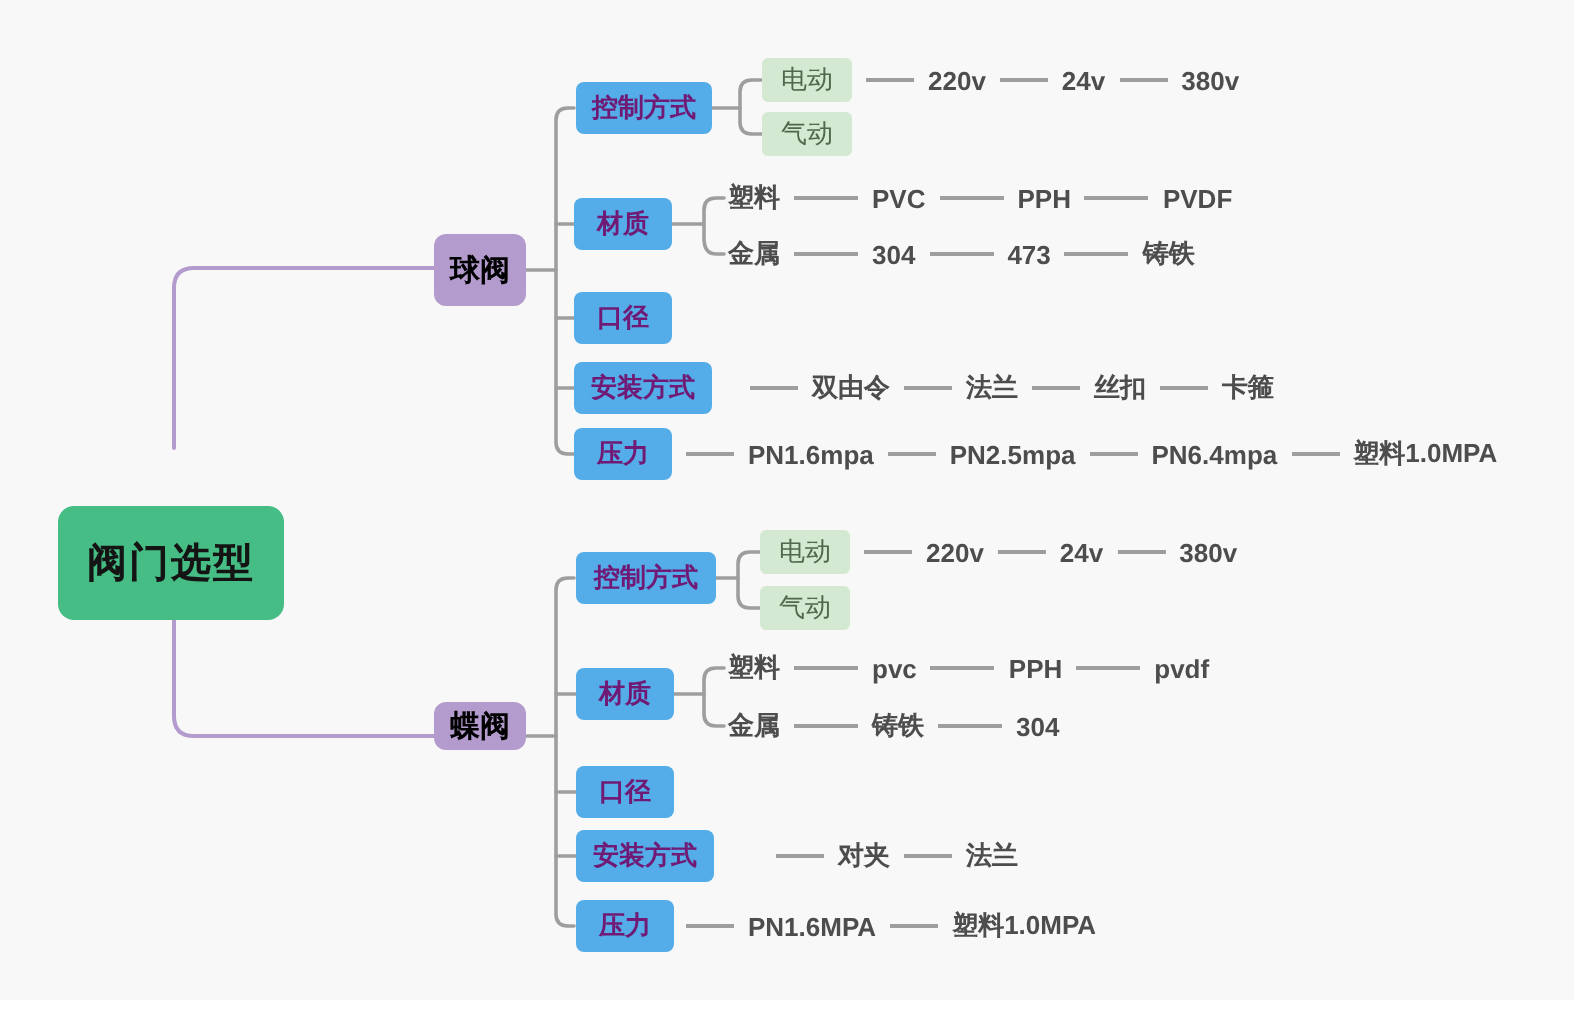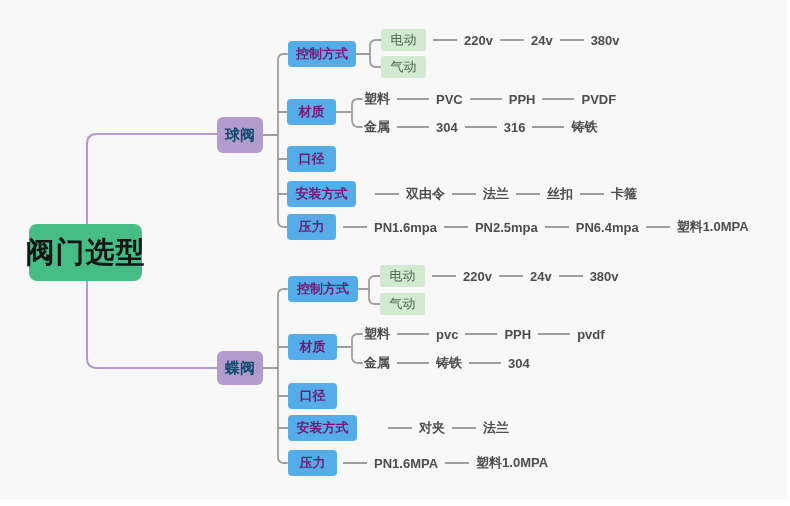--- a/index.html
+++ b/index.html
@@ -7,22 +7,22 @@
          font-family:"Liberation Sans","DejaVu Sans",sans-serif;}
   .canvas{position:absolute;left:0;top:0;width:787px;height:500px;background:#f8f8f8;}
   svg.wires{position:absolute;left:0;top:0;width:790px;height:506px;}
   svg.wires path{fill:none;stroke-linecap:round;stroke-linejoin:round;}
   .gray-wire{stroke:#9e9e9e;stroke-width:1.8px;}
   .purple-wire{stroke:#b49bcd;stroke-width:2px;}
 
   .node{position:absolute;display:flex;align-items:center;justify-content:center;
         box-sizing:border-box;white-space:nowrap;}
   .root{background:#46bd85;border-radius:8px;color:#141414;
-        font-size:29px;font-weight:bold;letter-spacing:1px;}
-  .branch{background:#b49bcd;border-radius:6px;color:#0c4a6e;
+        font-size:20px;font-weight:bold;letter-spacing:1px;margin-top:29px;}
+  .branch{background:#b49bcd;border-radius:6px;color:#000000;
         font-size:15px;font-weight:bold;}
   .topic{background:#54ace8;border-radius:4px;color:#701a75;
         font-size:13px;font-weight:bold;}
   .subtopic{background:#d4e9d1;border-radius:3px;color:#50684e;
         font-size:13px;font-weight:normal;}
 
   .chain{position:absolute;display:flex;align-items:center;height:20px;justify-content:space-between;}
   .leaf{font-size:13px;font-weight:bold;color:#4d4d4d;white-space:nowrap;}
   .dash{display:block;width:24px;height:0;border-top:2px solid #9e9e9e;margin:0 7px;}
   .dash.wide{width:32px;}
@@ -86,21 +86,21 @@
       <span class="leaf">PPH</span>
       <i class="dash wide"></i>
       <span class="leaf">PVDF</span>
     </div>
 
     <div class="chain" style="left:364px;top:117px;">
       <span class="leaf">金属</span>
       <i class="dash wide"></i>
       <span class="leaf">304</span>
       <i class="dash wide"></i>
-      <span class="leaf">316</span>
+      <span class="leaf">473</span>
       <i class="dash wide"></i>
       <span class="leaf">铸铁</span>
     </div>
 
     <div class="node topic" style="left:287px;top:146px;width:49px;height:26px;">口径</div>
 
     <div class="node topic" style="left:287px;top:181px;width:69px;height:26px;">安装方式</div>
 
     <div class="chain" style="left:368px;top:184px;font-family:Liberation Serif, serif;">
       <i class="dash"></i>
@@ -119,21 +119,21 @@
       <i class="dash"></i>
       <span class="leaf">PN1.6mpa</span>
       <i class="dash"></i>
       <span class="leaf">PN2.5mpa</span>
       <i class="dash"></i>
       <span class="leaf">PN6.4mpa</span>
       <i class="dash"></i>
       <span class="leaf">塑料1.0MPA</span>
     </div>
 
-    <div class="node branch" style="left:217px;top:351px;width:46px;height:34px;">蝶阀</div>
+    <div class="node branch" style="left:217px;top:351px;width:46px;height:24px;">蝶阀</div>
 
     <div class="node topic" style="left:288px;top:276px;width:70px;height:26px;">控制方式</div>
     <div class="node subtopic" style="left:380px;top:265px;width:45px;height:22px;">电动</div>
     <div class="node subtopic" style="left:380px;top:293px;width:45px;height:22px;">气动</div>
 
     <div class="chain" style="left:425px;top:266px;">
       <i class="dash"></i>
       <span class="leaf">220v</span>
       <i class="dash"></i>
       <span class="leaf">24v</span>

